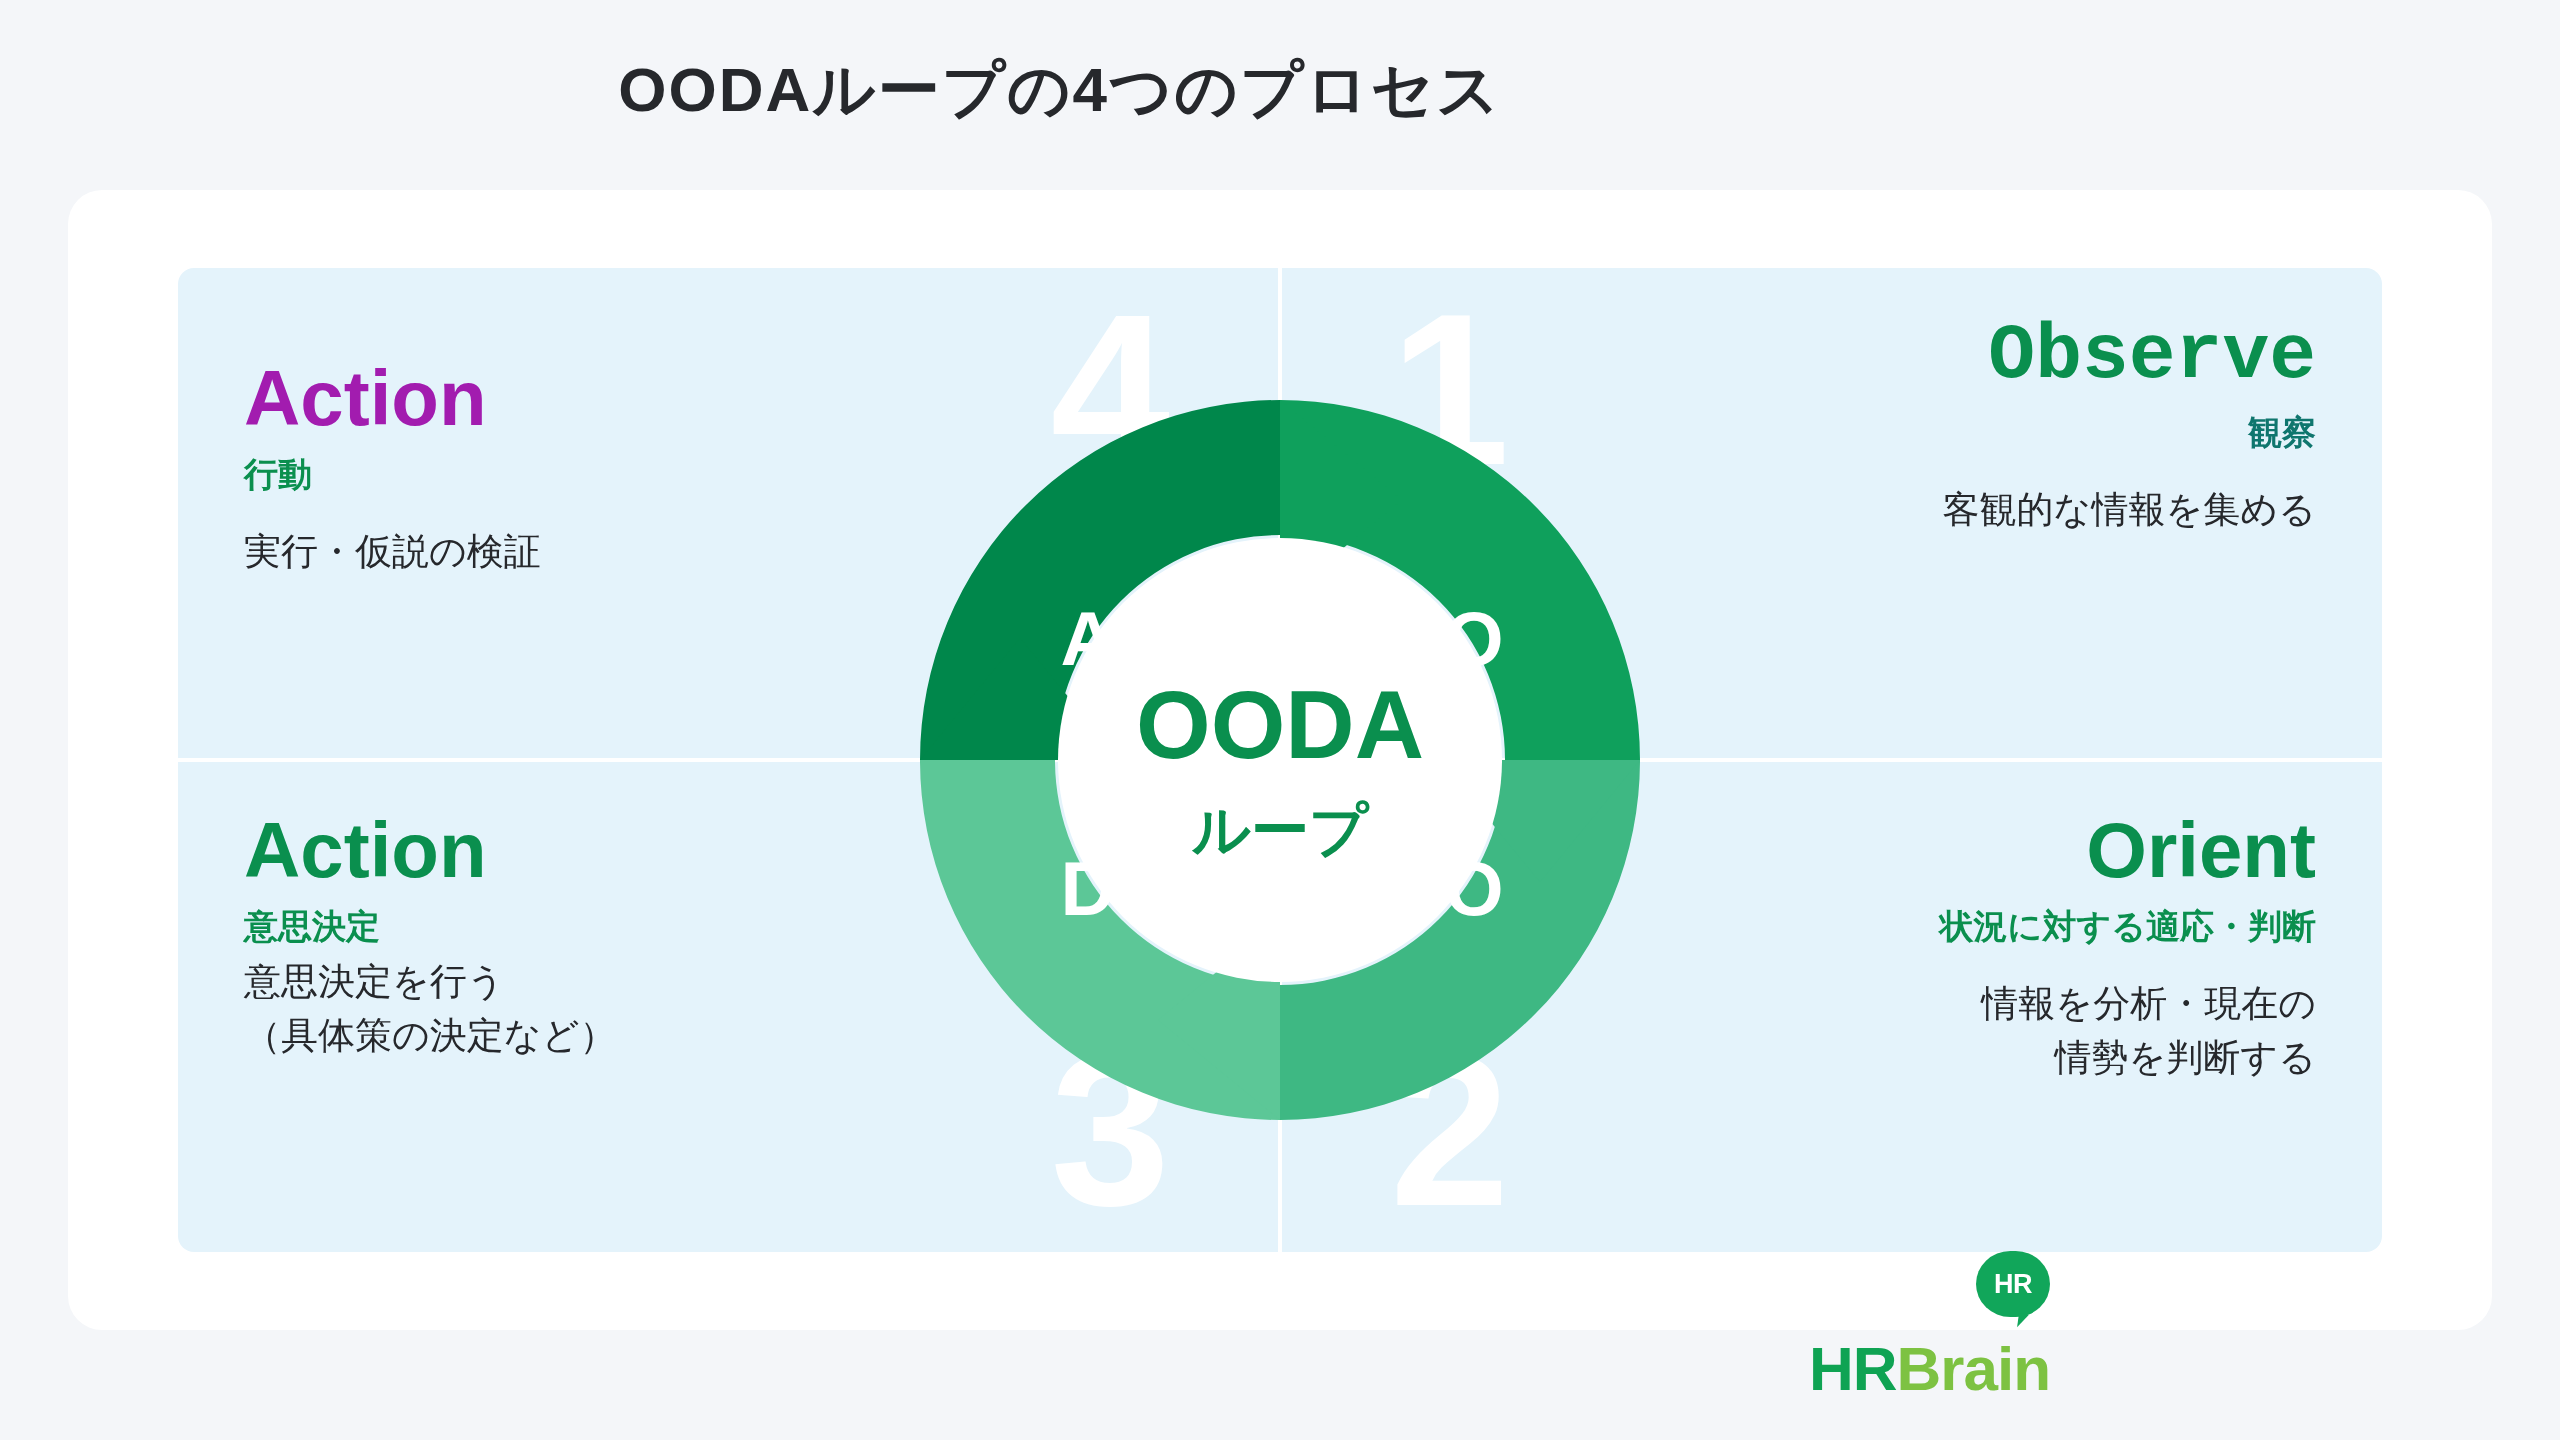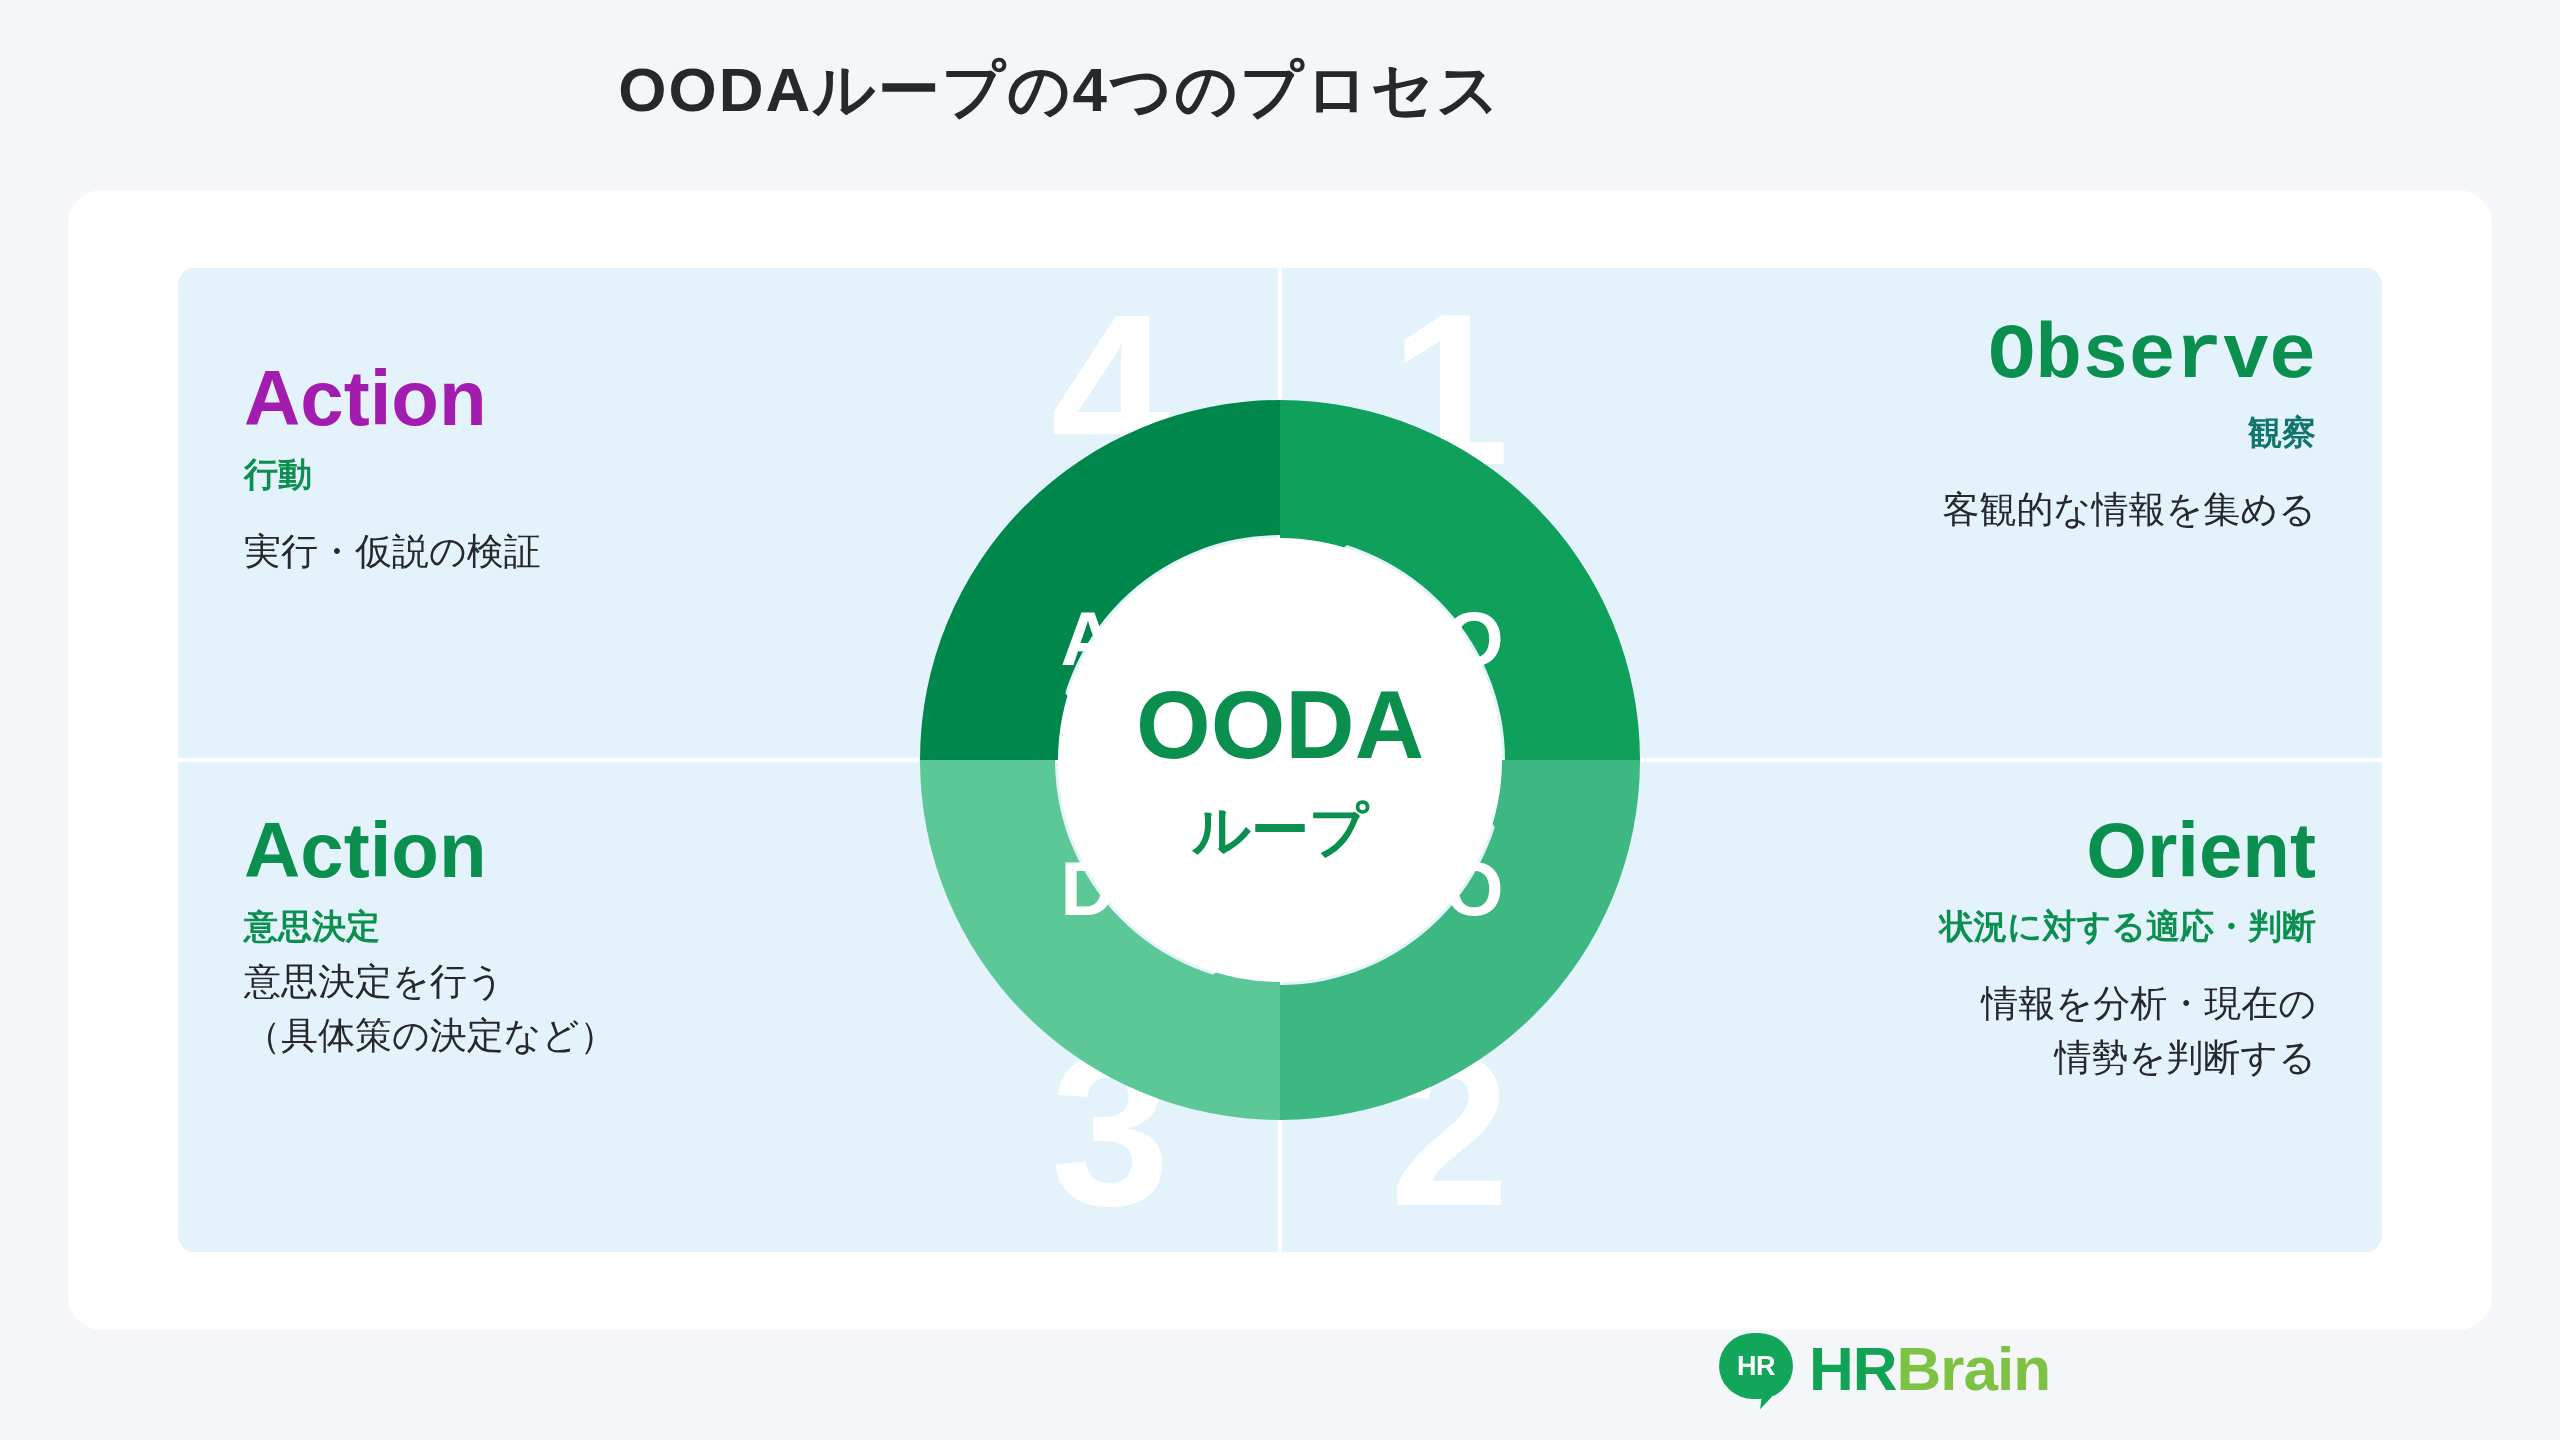--- a/index.html
+++ b/index.html
@@ -113,21 +113,21 @@
   .hub-sub{
     font-family:"Liberation Sans","DejaVu Sans",sans-serif;
     font-size:58px; font-weight:bold;
     fill:#0a8f4e; text-anchor:middle;
   }
 
   
   .logo{
     position:absolute;
     right:70px; bottom:36px;
-    display:flex; align-items:flex-start; gap:16px;
+    display:flex; align-items:flex-end; gap:16px;flex-direction:column;
   }
   .logo-bubble{
     position:relative;
     width:74px; height:66px;
     background:#11a65a;
     border-radius:50%/54%;
     display:flex; align-items:center; justify-content:center;
   }
   .logo-bubble::after{
     content:"";

